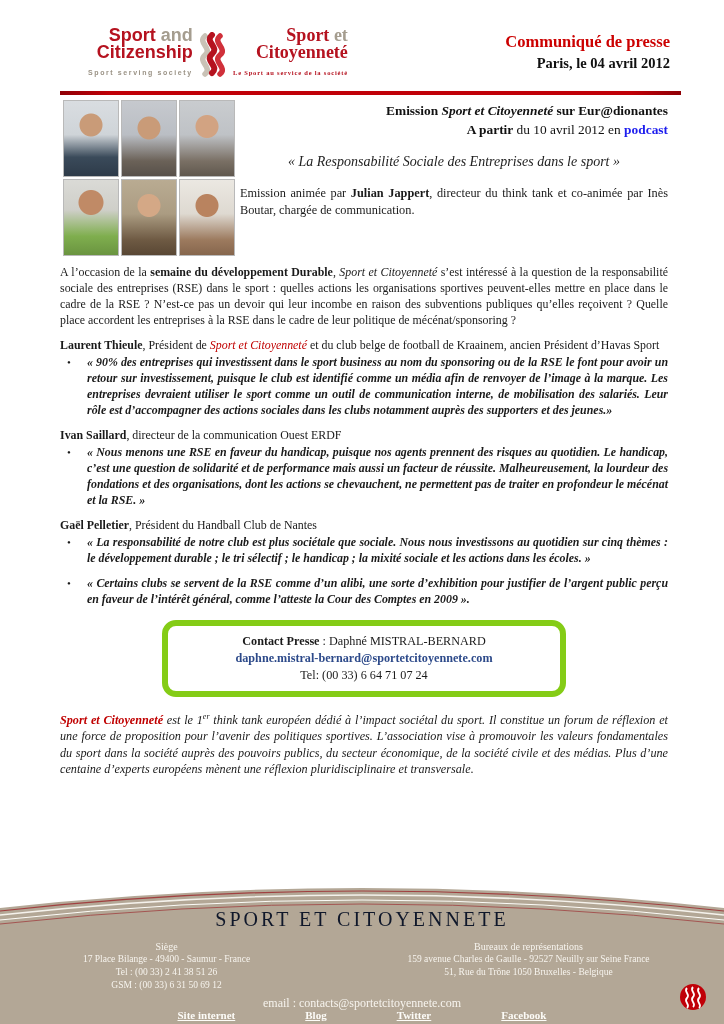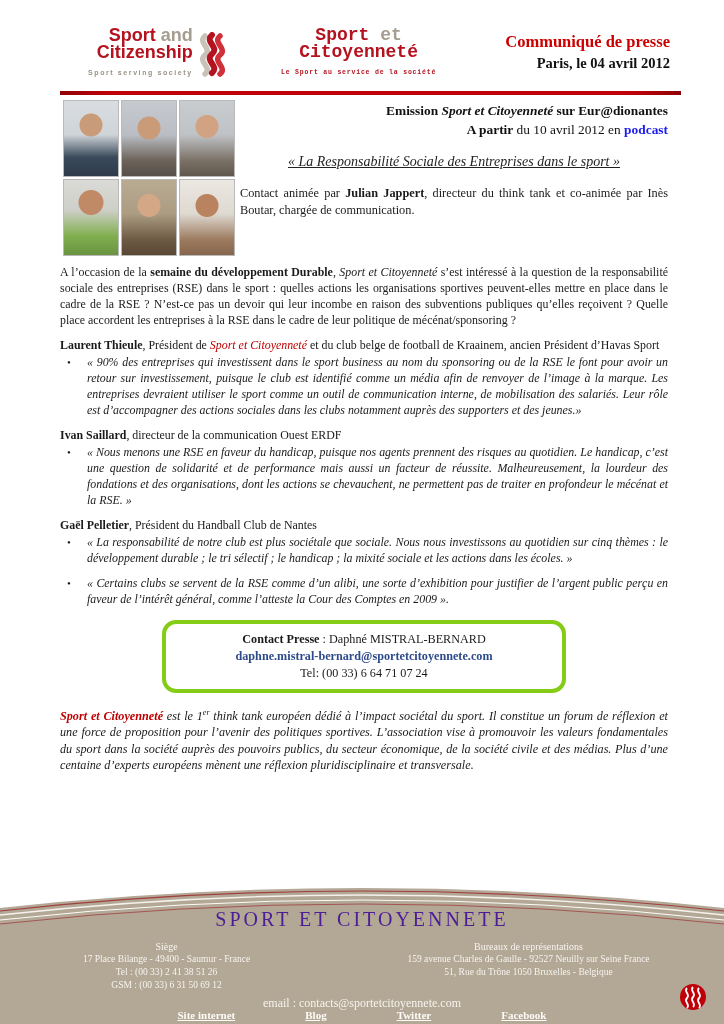--- a/index.html
+++ b/index.html
@@ -8,21 +8,21 @@
     position:relative; width:724px; height:1024px; margin:0 auto;
     background:#ffffff; overflow:hidden;
     font-family:"Liberation Serif","DejaVu Serif",serif; color:#1a1a1a;
   }
 
   
   .logo-en { position:absolute; left:88px; top:27px; font-family:"Liberation Sans","DejaVu Sans",sans-serif; font-weight:bold; font-size:18px; line-height:17px; color:#b5121f; text-align:right; }
   .logo-en .and { color:#a59d8f; }
   .logo-en .tagline { font-size:7px; font-weight:bold; letter-spacing:1.6px; color:#9a9285; text-align:center; margin-top:3px; }
   .sss-mark { position:absolute; left:194px; top:32px; }
-  .logo-fr { position:absolute; left:233px; top:27px; font-family:Liberation Mono, monospace; font-weight:bold; font-size:18px; line-height:17px; color:#b5121f; text-align:center;margin-left:48px; }
+  .logo-fr { position:absolute; left:233px; top:27px; font-family:Liberation Serif, serif; font-weight:bold; font-size:18px; line-height:17px; color:#b5121f; text-align:right; }
   .logo-fr .and { color:#a59d8f; }
   .logo-fr .tagline { font-size:6.5px; font-weight:bold; letter-spacing:0.8px; color:#b5121f; margin-top:3px; }
   .press-block { position:absolute; right:54px; top:32px; text-align:right; }
   .press-label { color:#cc0000; font-weight:bold; font-size:16.5px; }
   .dateline { color:#111; font-weight:bold; font-size:14.5px; margin-top:3px; }
   .red-rule { position:absolute; left:60px; top:91px; width:621px; height:4px; background:linear-gradient(90deg,#8f0006,#c00008 8%,#c00008 92%,#8f0006); }
 
   
   .photos { position:absolute; left:63px; top:100px; width:172px; display:grid; grid-template-columns:repeat(3,56px); grid-auto-rows:77px; gap:2px; background:#fff; }
   .photo { border:1px solid #b9b9b9; }
@@ -32,43 +32,43 @@
   .p4 { background:radial-gradient(circle at 50% 30%, #c08a66 0 12px, transparent 13px), linear-gradient(180deg,#dadad6 0%,#cfcfc9 40%,#7fae4e 75%,#6a9440 100%); }
   .p5 { background:radial-gradient(circle at 50% 34%, #d4a886 0 11px, transparent 12px), linear-gradient(180deg,#b9ab92 0%,#ab9c82 45%,#6e5a43 80%,#594734 100%); }
   .p6 { background:radial-gradient(circle at 50% 34%, #b9835f 0 11px, transparent 12px), linear-gradient(180deg,#ebe8e2 0%,#ded9d1 45%,#9c7a5e 80%,#86664d 100%); }
 
   
   .emission { position:absolute; left:240px; top:101px; width:428px; }
   .em-line { text-align:right; font-weight:bold; font-size:13.4px; line-height:19px; color:#111; }
   .em-title-it { font-style:italic; }
   .em-link { color:#1d1dee; font-weight:bold; text-decoration:none; cursor:pointer; }
   .em-mid { font-weight:normal;margin-top:32px; }
-  .quote-title { text-align:center; font-style:italic; font-size:14px; color:#222; margin-top:15px;text-decoration:underline; }
+  .quote-title { text-align:center; font-style:italic; font-size:14px; color:#222; margin-top:15px; }
   .host-par { text-align:justify; font-size:12.3px; line-height:16.5px; margin-top:15px; color:#1a1a1a; }
 
   
   .content { position:absolute; left:60px; top:264px; width:608px; font-size:11.9px; line-height:16px; color:#1a1a1a; }
   .par { text-align:justify; }
   .intro { margin-bottom:9px; }
   .sec-head { text-align:justify; margin-bottom:1px; }
   .sec-head b { font-weight:bold; }
   .red-it { color:#c00000; font-style:italic; }
   .bullet { display:flex; margin-bottom:9px; }
   .bullet .dot { width:27px; padding-left:7px; font-size:11px; line-height:16px; }
-  .bullet .q { flex:1; font-style:italic; text-align:justify; }
-  .contact-box { width:404px; margin:13px auto 15px auto; border:4px solid #84cc16; border-radius:14px; text-align:center; padding:7px 8px; font-size:12.2px; line-height:17px; }
+  .bullet .q { flex:1; font-style:italic; text-align:justify;font-weight:bold; }
+  .contact-box { width:404px; margin:13px auto 15px auto; border:6px solid #84cc16; border-radius:14px; text-align:center; padding:7px 8px; font-size:12.2px; line-height:17px; }
   .contact-email { color:#2d4a8a; font-weight:bold; text-decoration:none; cursor:pointer; display:inline-block; }
   .about { font-style:italic; text-align:justify; font-size:12.2px; line-height:16.3px; }
   .about .lead { color:#c00000; font-weight:bold; }
   sup { font-size:8px; vertical-align:super; line-height:0; }
 
   
   .footer { position:absolute; left:0; top:878px; width:724px; height:146px; background:#b3a796; color:#fff; font-family:"Liberation Serif","DejaVu Serif",serif; }
   .footer svg.arcs { position:absolute; top:0; left:0; }
-  .footer-title { position:absolute; top:30px; width:100%; text-align:center; font-size:20px; letter-spacing:3px; color:#4c1d95; }
+  .footer-title { position:absolute; top:30px; width:100%; text-align:center; font-size:20px; letter-spacing:3px; color:#0f172a; }
   .footer-cols { position:absolute; top:62px; left:0; width:100%; display:flex; }
   .fcol { text-align:center; font-size:9.5px; line-height:13px; color:#f7f4ee; }
   .fcol.left { width:46%; }
   .fcol.right { width:54%; }
   .fcol .fhead { font-size:10px; }
   .footer-email { position:absolute; top:118px; width:100%; text-align:center; font-size:12px; color:#f7f4ee; }
   .footer-links { position:absolute; top:131px; width:100%; display:flex; justify-content:center; gap:70px; }
   .footer-links a { color:#fdfcf8; font-weight:bold; font-size:11px; text-decoration:underline; cursor:pointer; }
   .footer-logo { position:absolute; right:16px; bottom:8px; }
 </style>
@@ -110,21 +110,21 @@
     <div class="photo p3"></div>
     <div class="photo p4"></div>
     <div class="photo p5"></div>
     <div class="photo p6"></div>
   </div>
 
   <div class="emission">
     <div class="em-line"><span>Emission </span><span class="em-title-it">Sport et Citoyenneté</span><span> sur Eur@dionantes</span></div>
     <div class="em-line"><span>A partir</span><span class="em-mid"> du 10 avril 2012 en </span><a class="em-link">podcast</a></div>
     <div class="quote-title">« La Responsabilité Sociale des Entreprises dans le sport »</div>
-    <div class="host-par"><span>Contact animée par </span><b>Julian Jappert</b><span>, directeur du think tank et co-animée par Inès Boutar, chargée de communication.</span></div>
+    <div class="host-par"><span>Emission animée par </span><b>Julian Jappert</b><span>, directeur du think tank et co-animée par Inès Boutar, chargée de communication.</span></div>
   </div>
 
   <div class="content">
 
     <p class="par intro"><span>A l’occasion de la </span><b>semaine du développement Durable</b><span>, </span><i>Sport et Citoyenneté</i><span> s’est intéressé à la question de la responsabilité sociale des entreprises (RSE) dans le sport : quelles actions les organisations sportives peuvent-elles mettre en place dans le cadre de la RSE ? N’est-ce pas un devoir qui leur incombe en raison des subventions publiques qu’elles reçoivent ? Quelle place accordent les entreprises à la RSE dans le cadre de leur politique de mécénat/sponsoring ?</span></p>
 
     <div>
       <p class="sec-head"><b>Laurent Thieule</b><span>, Président de </span><span class="red-it">Sport et Citoyenneté</span><span> et du club belge de football de Kraainem, ancien Président d’Havas Sport</span></p>
       <div class="bullet">
         <span class="dot">•</span>

